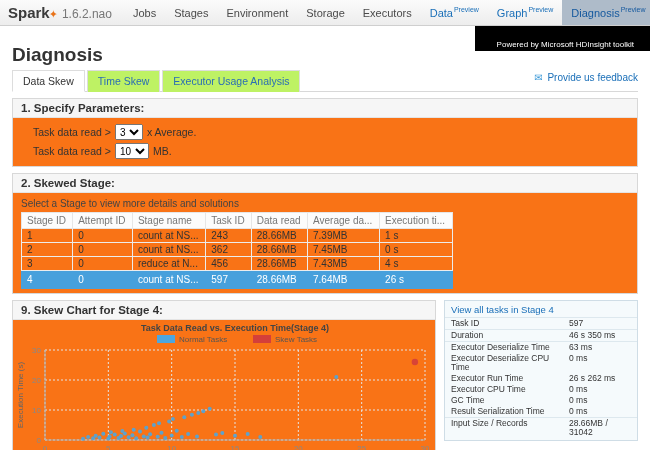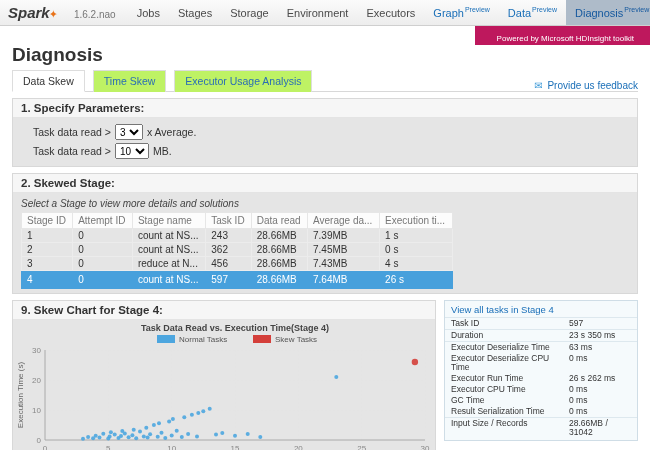--- a/index.html
+++ b/index.html
@@ -3,58 +3,58 @@
 <meta charset="utf-8">
 <style>
   * { box-sizing: border-box; margin: 0; padding: 0; }
   html,body { width:650px; height:450px; overflow:hidden; background:#fff;
     font-family:"Liberation Sans", sans-serif; color:#333; }
 
   
   .navbar { height:26px; display:flex; align-items:center; padding:0 8px;
     background:linear-gradient(#fbfbfb,#ededed); border-bottom:1px solid #cfcfcf; }
   .brand { display:flex; align-items:baseline; margin-right:12px; cursor:pointer; }
-  .brand-text { font-size:15px; font-weight:bold; font-style:italic; color:#3a3a3a; }
+  .brand-text { font-size:15px; font-weight:bold; color:#3a3a3a; }
   .brand-star { color:#e8731a; font-size:11px; margin-left:-1px; }
-  .version { font-size:10px; color:#777; margin-left:16px; }
+  .version { font-size:12px; color:#777; margin-left:4px; }
   .nav-items { display:flex; align-items:stretch; height:25px; }
   .nav-item { display:flex; align-items:center; padding:0 9px; font-size:11px;
     color:#4a4a4a; text-decoration:none; white-space:nowrap; }
   .nav-item.preview-item { color:#1a6fb8; }
   .nav-item.active { background:#aebbc9; color:#14589e; }
   sup.preview { font-size:7px; margin-left:1px; position:relative; top:-3px; }
   .app-label { margin-left:auto; font-size:10px; color:#222; white-space:nowrap; }
   .app-name { font-weight:bold; }
 
   
   .powered-row { text-align:right; height:13px; }
-  .powered { display:inline-block; background:#be185d; color:#fff; font-size:8px;
-    padding:8px 16px 2px 22px; }
+  .powered { display:inline-block; background:#000000; color:#fff; font-size:8px;
+    padding:14px 16px 2px 22px; }
 
   
   .page-title { font-size:19px; font-weight:bold; color:#333; margin:5px 0 4px 12px; }
   .tabs-row { margin:0 12px; display:flex; justify-content:space-between;
     align-items:flex-end; border-bottom:1px solid #d8d8d8; }
-  .tabs { display:flex;gap:6px; }
+  .tabs { display:flex; }
   .tab { padding:4px 10px; font-size:10.5px; border:1px solid #ddd; border-bottom:none;
     margin-right:2px; margin-bottom:-1px; color:#2a6db5; background:#bef264;
     text-decoration:none; cursor:pointer; }
   .tab.active { background:#fff; color:#333; border-bottom:1px solid #fff; }
-  .feedback { font-size:10px; color:#1a6fb8; text-decoration:none; margin-bottom:0;
+  .feedback { font-size:10px; color:#1a6fb8; text-decoration:none; margin-bottom:8px;
     white-space:nowrap; }
   .mail-icon { font-size:10px; color:#3f9bd8; margin-right:2px; }
 
   
-  .section { border:1px solid #d8d8d8; margin:6px 12px 0 12px; background:#e5e5e5; }
+  .section { border:1px solid #d8d8d8; margin:6px 12px 0 12px; background:#f97316; }
   .section-head { background:#f6f6f6; border-bottom:1px solid #e4e4e4;
     padding:3px 8px; font-size:11.5px; font-weight:bold; color:#333; }
   .section-body { padding:4px 8px; }
   .param-row { font-size:10.5px; color:#333; margin:2px 12px; height:17px; }
   .param-row select { font-size:10px; margin:0 4px; height:16px; }
-  .subtitle { font-size:10px; color:#444; margin:1px 0 3px 0;font-style:italic; }
+  .subtitle { font-size:10px; color:#444; margin:1px 0 3px 0; }
 
   
   table.stage { border-collapse:collapse; width:432px; font-size:10px; }
   table.stage th { font-weight:normal; color:#777; text-align:left;
     border:1px solid #e6e6e6; background:#fcfcfc; padding:2px 5px; }
   table.stage td { border:1px solid #ececec; padding:1px 5px; color:#333; }
   table.stage tr { cursor:pointer; }
   table.stage tr.selected { background:#47a0dc; color:#fff; }
   table.stage tr.selected td { border-color:#47a0dc; color:#fff; padding-top:3px; padding-bottom:3px; }
 
@@ -87,34 +87,34 @@
     <span class="version">1.6.2.nao</span>
   </div>
   <div class="nav-items" id="nav-items">
       <a href="#" class="nav-item">
         <span>Jobs</span>
       </a>
       <a href="#" class="nav-item">
         <span>Stages</span>
       </a>
       <a href="#" class="nav-item">
+        <span>Environment</span>
+      </a>
+      <a href="#" class="nav-item">
         <span>Storage</span>
       </a>
       <a href="#" class="nav-item">
-        <span>Environment</span>
-      </a>
-      <a href="#" class="nav-item">
         <span>Executors</span>
+      </a>
+      <a href="#" class="nav-item preview-item">
+        <span>Data</span>
+        <sup class="preview">Preview</sup>
       </a>
       <a href="#" class="nav-item preview-item">
         <span>Graph</span>
-        <sup class="preview">Preview</sup>
-      </a>
-      <a href="#" class="nav-item preview-item">
-        <span>Data</span>
         <sup class="preview">Preview</sup>
       </a>
       <a href="#" class="nav-item preview-item active">
         <span>Diagnosis</span>
         <sup class="preview">Preview</sup>
       </a>
     </div>
   <div class="app-label">
     <span class="app-name">IncrementalScheduling processing...</span>
   </div>
@@ -292,21 +292,21 @@
     <div id="details-rows">
         <div class="det-group">
           <div class="det-row">
             <span class="det-label">Task ID</span>
             <span class="det-value">597</span>
           </div>
         </div>
         <div class="det-group">
           <div class="det-row">
             <span class="det-label">Duration</span>
-            <span class="det-value">23 s 350 ms</span>
+            <span class="det-value">46 s 350 ms</span>
           </div>
         </div>
         <div class="det-group">
           <div class="det-row">
             <span class="det-label">Executor Deserialize Time</span>
             <span class="det-value">63 ms</span>
           </div>
           <div class="det-row">
             <span class="det-label">Executor Deserialize CPU Time</span>
             <span class="det-value">0 ms</span>

